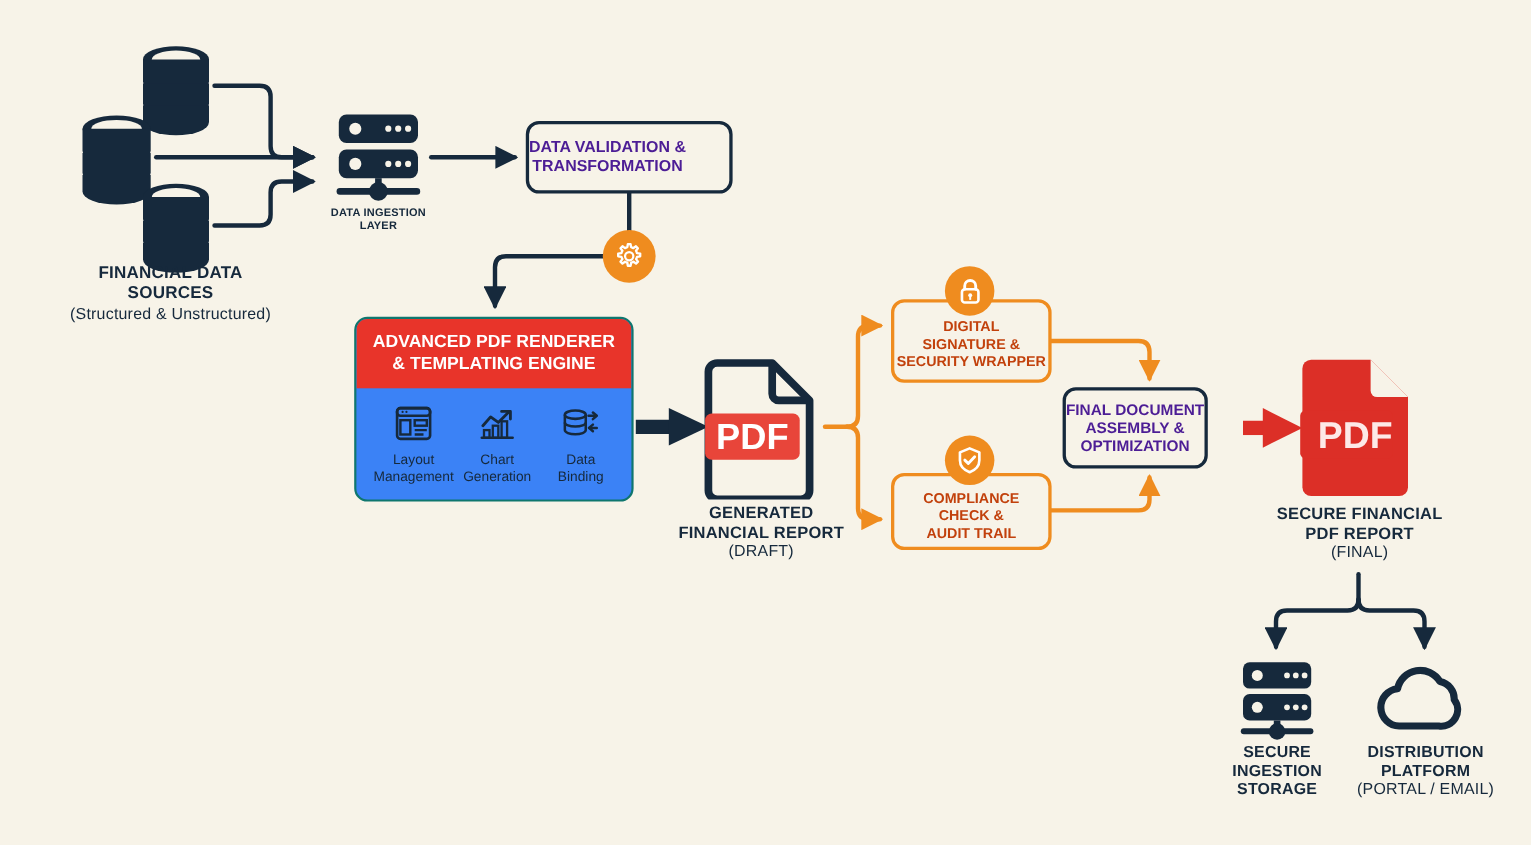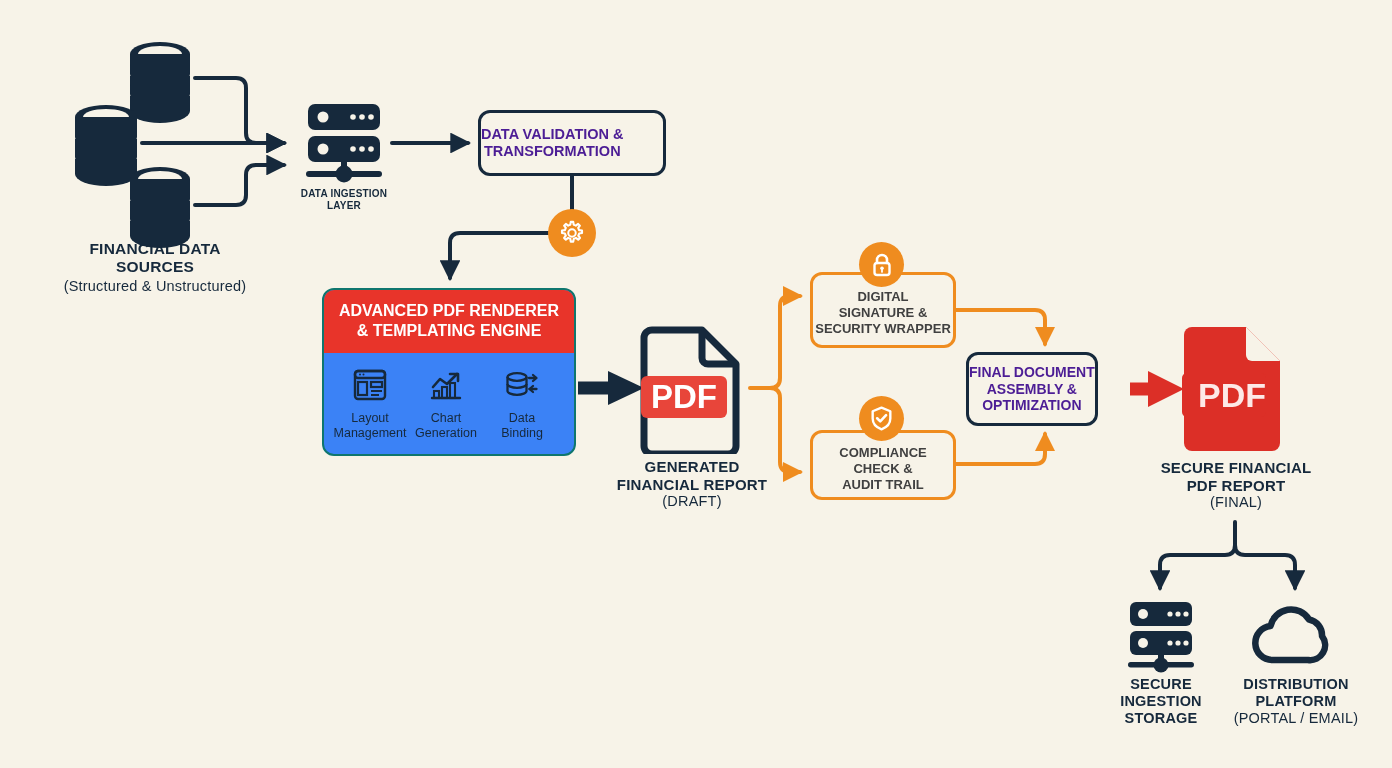--- a/index.html
+++ b/index.html
@@ -56,21 +56,21 @@
     line-height: 1.2;
   }
   .orange-box {
     border: 3px solid #ef8c1f;
     border-radius: 12px;
     background: #f7f3e8;
     display: flex;
     align-items: center;
     justify-content: center;
     text-align: center;
-    color: #404040;
+    color: #c2410c;
     font-weight: bold;
     line-height: 1.22;
   }
 
   
   .render-card {
     border: 2px solid #0f766e;
     border-radius: 12px;
     background: #3b82f6;
     overflow: hidden;
@@ -83,21 +83,21 @@
     font-weight: bold;
     font-size: 16px;
     line-height: 1.25;
     text-align: center;
     padding: 11px 8px 12px 8px;
   }
   .render-body {
     flex: 1;
     display: flex;
     align-items: flex-start;
-    justify-content: flex-start;
+    justify-content: flex-end;
     padding: 12px 8px 8px 8px;
     border-radius: 14px;
   }
   .feat {
     width: 76px;
     text-align: center;
     color: #16293c;
   }
   .feat .ficon {
     height: 40px;

